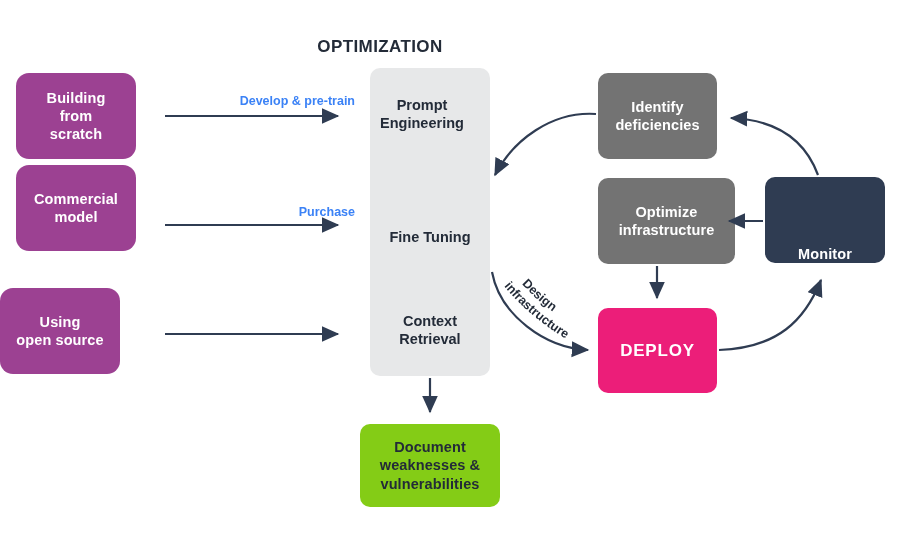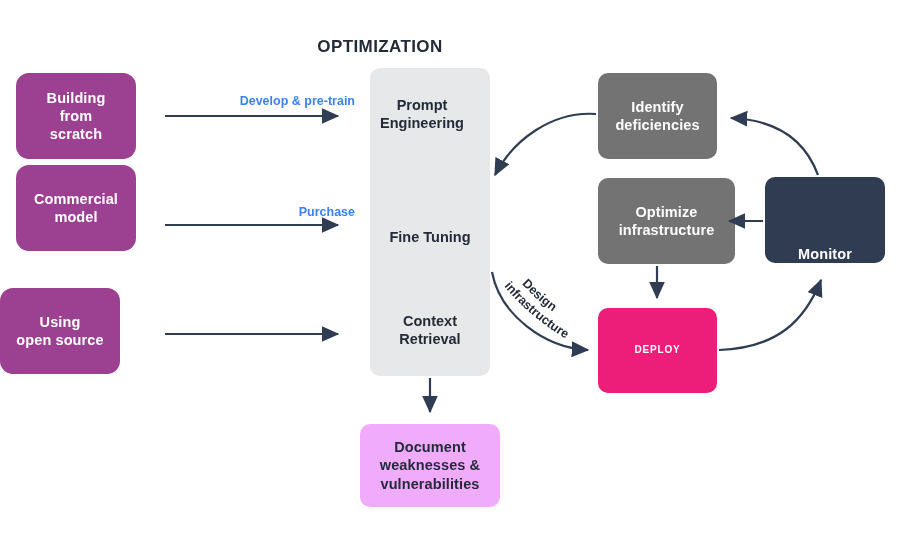--- a/index.html
+++ b/index.html
@@ -41,25 +41,25 @@
   }
   .node.navy {
     background: #2F3C52;
     color: #ffffff;
     font-size: 14.5px;
     align-items: flex-end;
   }
   .node.pink {
     background: #EC1E79;
     color: #ffffff;
-    font-size: 10px;
+    font-size: 17px;
     letter-spacing: 0.8px;
   }
   .node.grey {
-    background: #f0abfc;
+    background: #84cc16;
     color: #232B38;
     font-size: 14.5px;
   }
   .opt-column {
     position: absolute;
     background: #E7E8E9;
     border-radius: 10px;
   }
   .opt-label {
     position: absolute;

